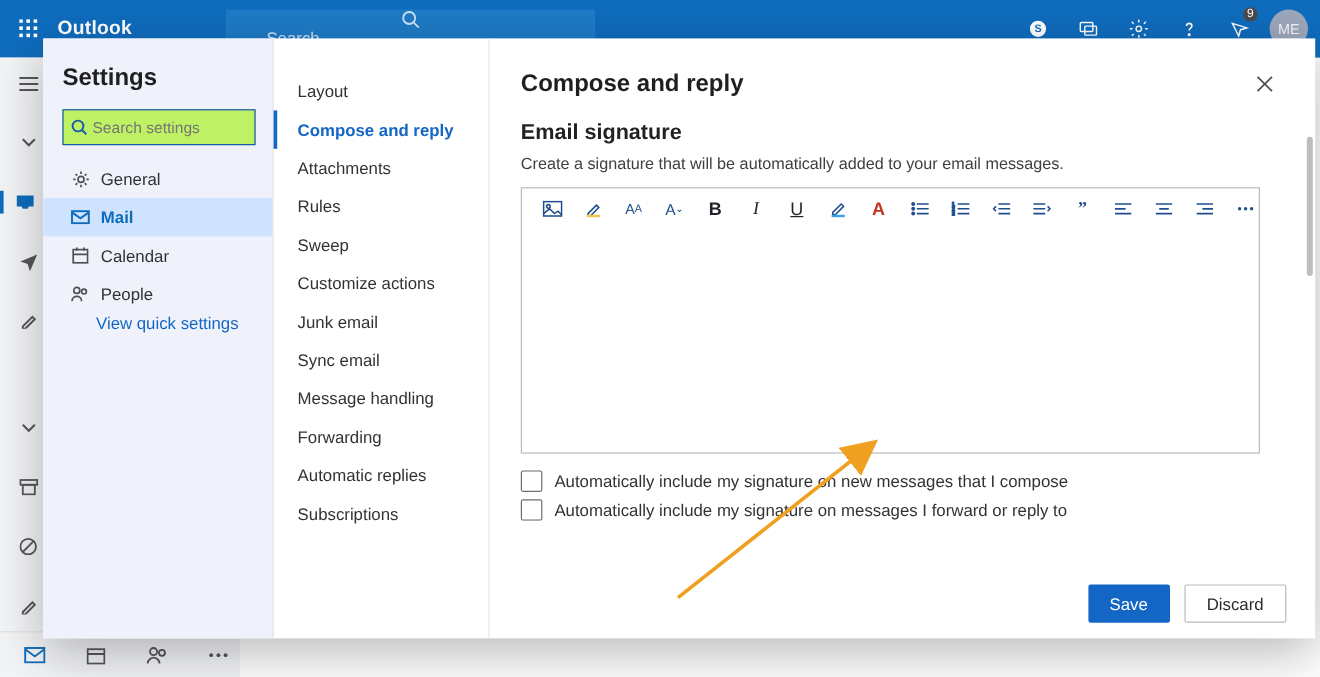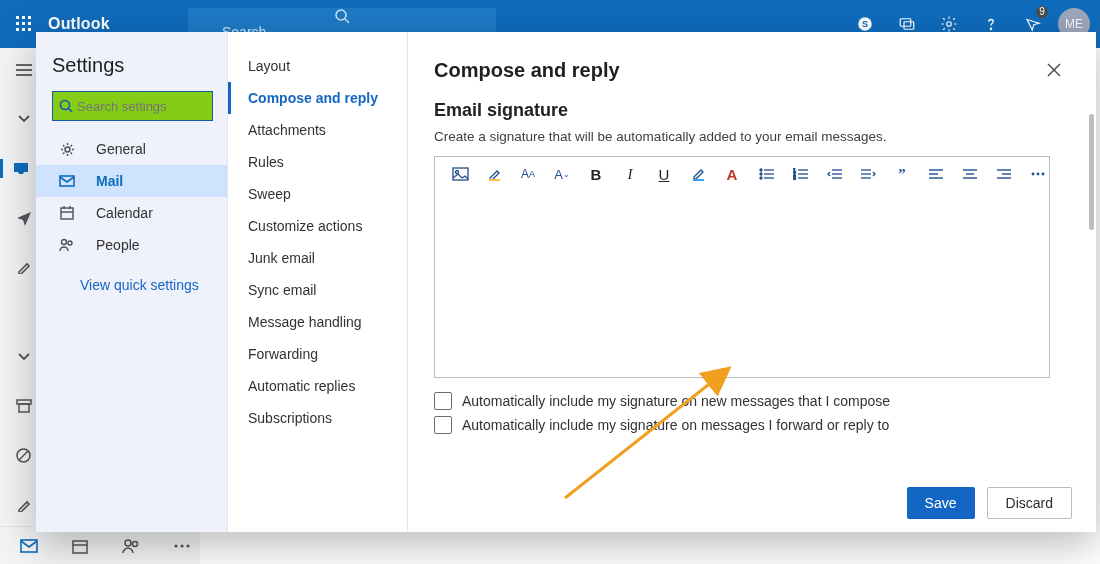--- a/index.html
+++ b/index.html
@@ -20,29 +20,29 @@
   
   .body-row{display:flex;height:calc(564px - 48px);}
   .rail{width:48px;background:#f3f4f6;border-right:1px solid #e4e5e7;display:flex;flex-direction:column;align-items:center;padding-top:12px;gap:30px;color:#55575a;}
   .rail .item{width:48px;height:28px;display:flex;align-items:center;justify-content:center;}
   .rail .item.sel{border-left:3px solid #0f6cbd;color:#0f6cbd;justify-content:flex-start;padding-left:10px;}
   
   .bottom-rail{position:absolute;left:0;bottom:0;height:38px;width:200px;background:#f3f4f6;border-top:1px solid #e0e1e2;display:flex;align-items:center;gap:34px;padding-left:20px;color:#4e5053;}
   
   .modal{position:absolute;left:36px;top:32px;width:1060px;height:500px;background:#fff;box-shadow:0 12px 40px rgba(0,0,0,.28);display:flex;overflow:hidden;}
   .col1{width:192px;background:#eff2fb;border-right:1px solid #e5e6eb;padding:22px 14px 0 16px;display:flex;flex-direction:column;}
-  .col1 h1{font-size:20px;font-weight:400;margin-bottom:14px;color:#1f1f1f;}
-  .search-settings{display:flex;align-items:center;border:1px solid #1557b0;height:30px;padding-left:2px;margin-bottom:12px;background:#84cc16;}
+  .col1 h1{font-size:20px;font-weight:700;margin-bottom:14px;color:#1f1f1f;}
+  .search-settings{display:flex;align-items:center;border:1px solid #1557b0;height:30px;padding-left:2px;margin-bottom:12px;background:#bef264;}
   .search-settings input{border:0;background:transparent;outline:0;font-size:13px;color:#425064;width:120px;}
-  .navrow{height:32px;display:flex;align-items:center;gap:20px;font-size:14px;color:#323233;cursor:pointer;padding-left:6px;border-radius:0;}
+  .navrow{height:32px;display:flex;align-items:center;gap:8px;font-size:14px;color:#323233;cursor:pointer;padding-left:6px;border-radius:0;}
   .navrow.sel{background:#cfe3ff;color:#0f6cbd;font-weight:600;margin-left:-16px;padding-left:22px;width:calc(100% + 30px);}
   .navrow .nicon{width:18px;display:flex;justify-content:center;color:#4e5053;}
   .navrow.sel .nicon{color:#0f6cbd;}
-  .quick{margin-top:16px;font-size:14px;color:#1466c4;cursor:pointer;padding-left:28px;}
-  .col2{width:180px;border-right:1px solid #e5e6eb;padding-top:18px;}
+  .quick{margin-top:0;font-size:14px;color:#1466c4;cursor:pointer;padding-left:28px;}
+  .col2{width:180px;border-right:1px solid #e5e6eb;padding-top:28px;}
   .col2 .c2item{height:32px;display:flex;align-items:center;padding-left:20px;font-size:14px;color:#323233;cursor:pointer;}
   .col2 .c2item.sel{color:#1466c4;font-weight:600;position:relative;}
   .col2 .c2item.sel::before{content:"";position:absolute;left:0;top:0;bottom:0;width:3px;background:#1466c4;}
   .col3{flex:1;display:flex;flex-direction:column;position:relative;}
   .panel-head{display:flex;align-items:center;padding:22px 26px 14px 26px;}
   .panel-head h2{font-size:20px;font-weight:600;color:#1f1f1f;}
   .close{width:32px;height:32px;display:flex;align-items:center;justify-content:center;margin-left:auto;cursor:pointer;color:#4a4a4a;}
   .panel-body{padding:0 26px;overflow:auto;}
   .panel-body h3{font-size:18px;font-weight:600;margin-bottom:8px;color:#222;}
   .panel-body p{font-size:13.5px;color:#3f3f40;margin-bottom:12px;}

